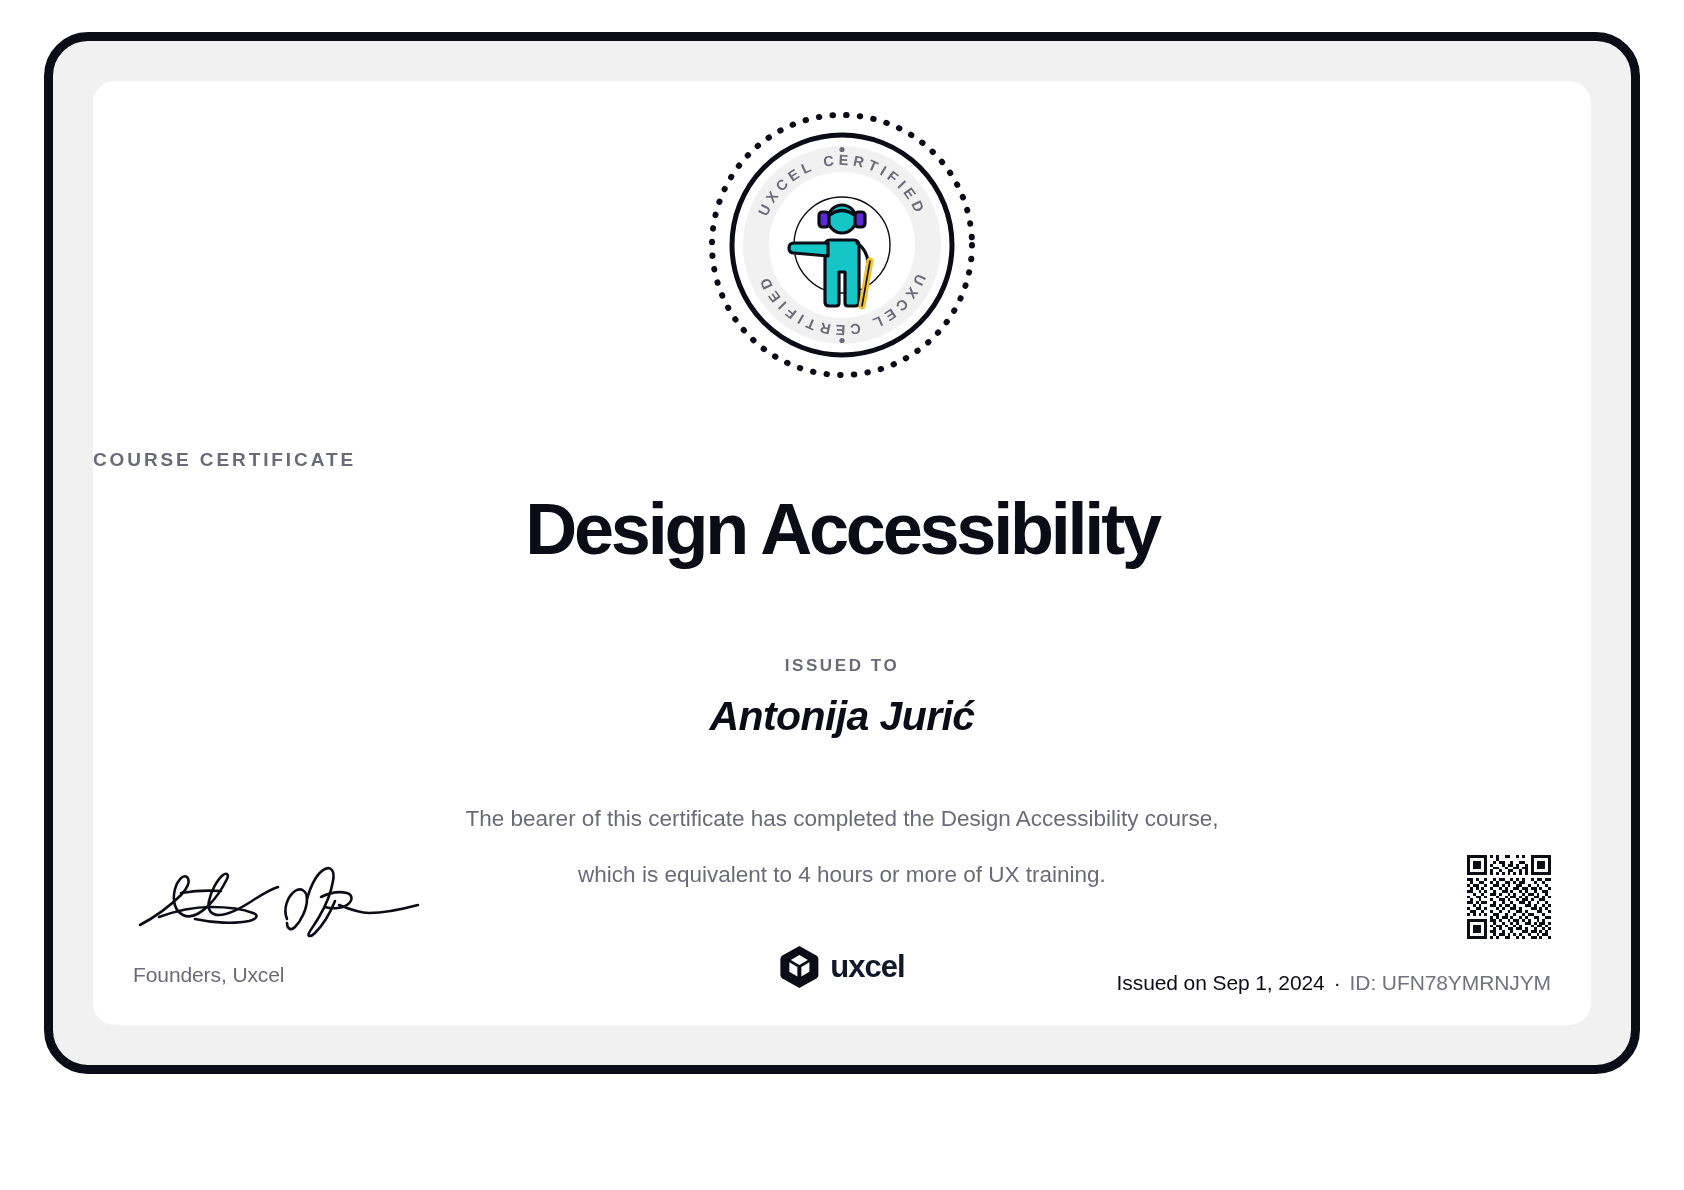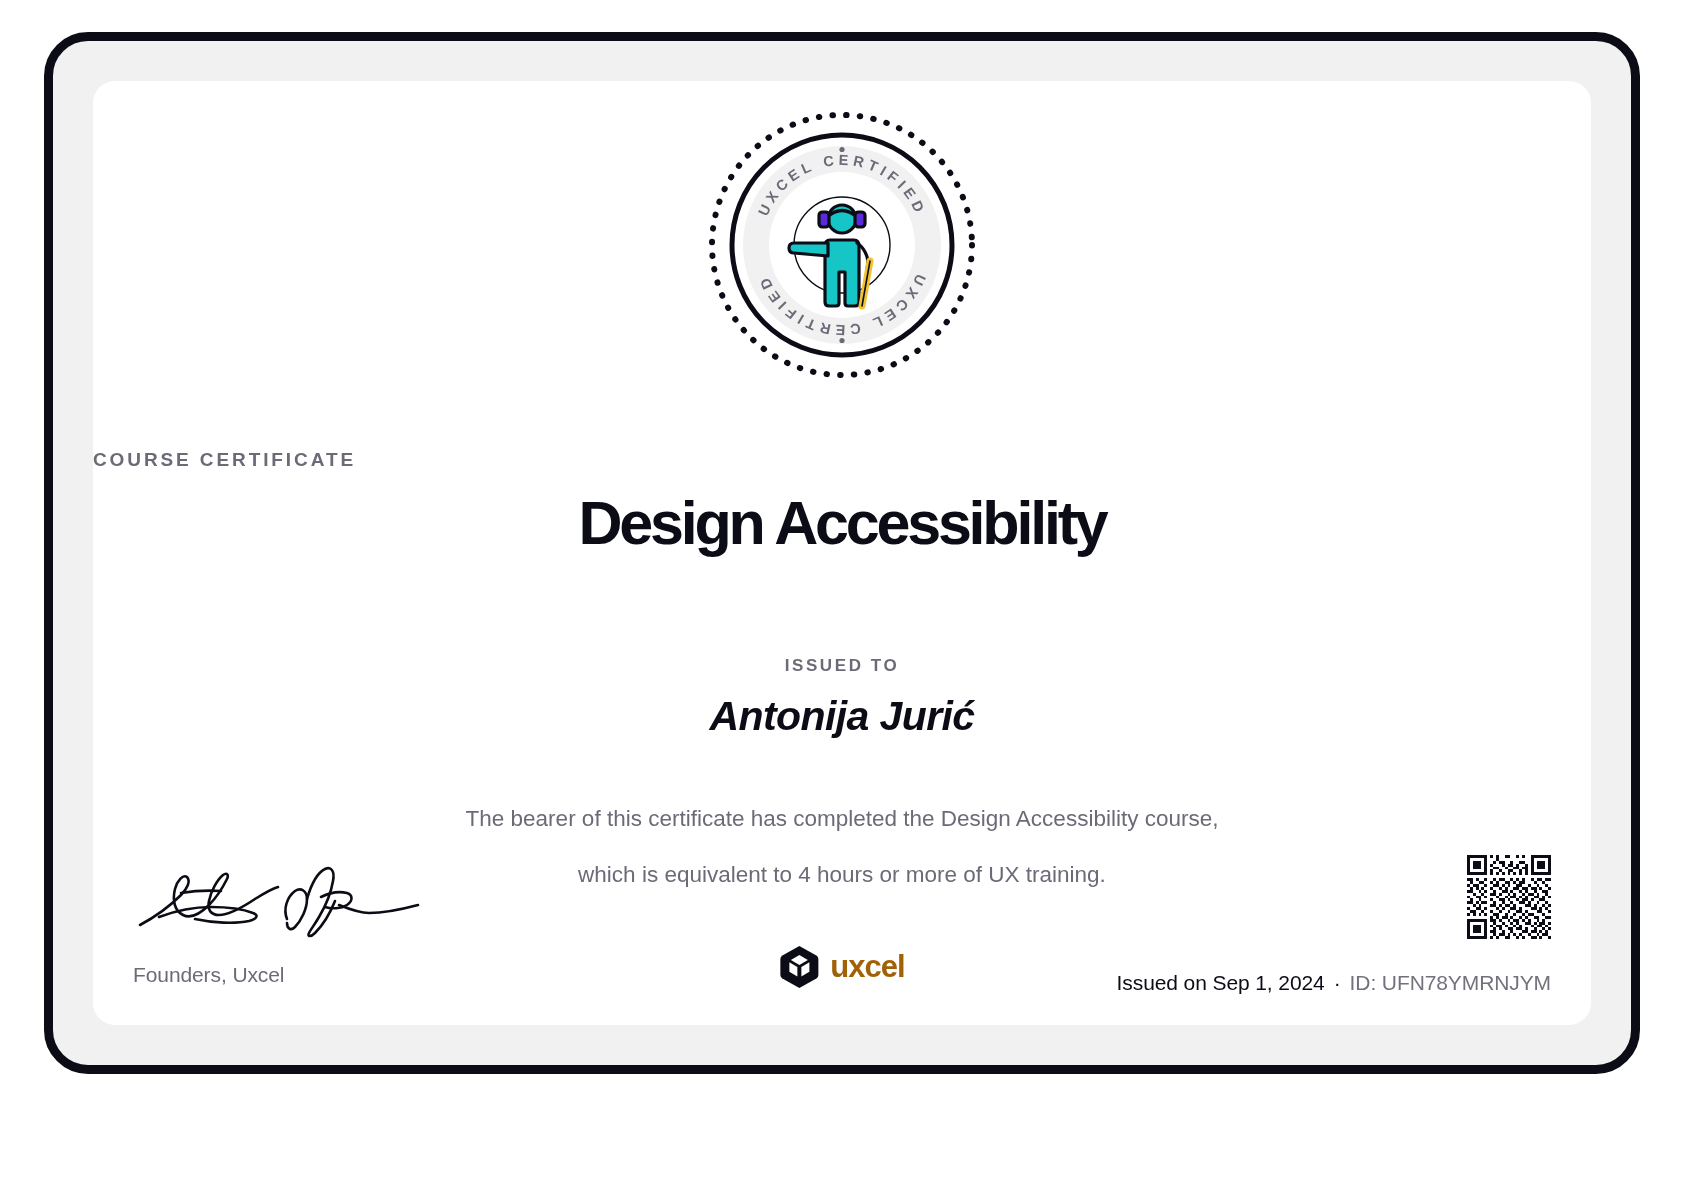--- a/index.html
+++ b/index.html
@@ -55,21 +55,21 @@
     letter-spacing: 2.9px;
     color: #6b6b78;
   }
 
   
   .cert-title {
     position: absolute;
     left: 0; right: 0;
     top: 408px;
     text-align: center;
-    font-size: 61px;
+    font-size: 72px;
     line-height: 1.12;
     font-weight: bold;
     letter-spacing: -3.2px;
     color: #0c0c16;
   }
 
   
   .issued-label {
     position: absolute;
     left: 0; right: 0;
@@ -129,21 +129,21 @@
     bottom: 36px;
     display: flex;
     align-items: center;
     gap: 11px;
   }
   .brand-mark { width: 40px; height: 44px; display: block; }
   .brand-word {
     font-size: 31px;
     font-weight: bold;
     letter-spacing: -1px;
-    color: #a16207;
+    color: #0f172a;
   }
 
   .meta-block {
     position: absolute;
     right: 40px;
     bottom: 30px;
     text-align: left;
   }
   .qr-holder {
     width: 84px;

